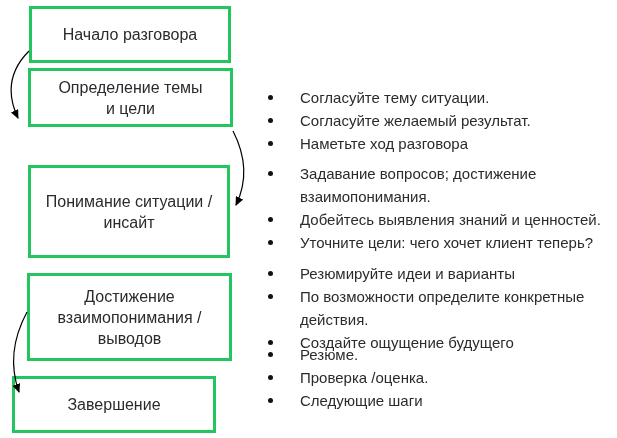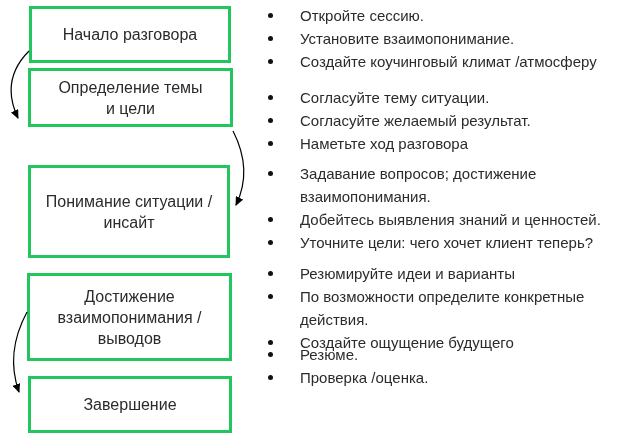--- a/index.html
+++ b/index.html
@@ -27,21 +27,21 @@
     justify-content: center;
     text-align: center;
     font-size: 16px;
     line-height: 21px;
   }
   .stage .label { display: inline-block; }
   .stage-1 { left: 29px; top: 6px;   width: 202px; height: 57px; }
   .stage-2 { left: 28px; top: 68px;  width: 205px; height: 59px; }
   .stage-3 { left: 28px; top: 165px; width: 202px; height: 93px; }
   .stage-4 { left: 27px; top: 273px; width: 205px; height: 88px; }
-  .stage-5 { left: 28px; top: 376px; width: 204px; height: 57px; }
+  .stage-5 { left: 12px; top: 376px; width: 204px; height: 57px; }
   .stage-2 .label { max-width: 145px; }
   .stage-3 .label { max-width: 180px; }
   .stage-4 .label { max-width: 170px; }
   
   .bullets {
     position: absolute;
     left: 266px;
     width: 346px;
     margin: 0;
     padding: 0;
@@ -89,25 +89,20 @@
   <div class="stage stage-3">
     <span class="label">Понимание ситуации / инсайт</span>
   </div>
   <div class="stage stage-4">
     <span class="label">Достижение взаимопонимания / выводов</span>
   </div>
   <div class="stage stage-5">
     <span class="label">Завершение</span>
   </div>
 
-  <ul class="bullets group-1">
-    <li><span class="bullet-dot"></span><span>Откройте сессию.</span></li>
-    <li><span class="bullet-dot"></span><span>Установите взаимопонимание.</span></li>
-    <li><span class="bullet-dot"></span><span>Создайте коучинговый климат /атмосферу</span></li>
-  </ul>
 
   <ul class="bullets group-2">
     <li><span class="bullet-dot"></span><span>Согласуйте тему ситуации.</span></li>
     <li><span class="bullet-dot"></span><span>Согласуйте желаемый результат.</span></li>
     <li><span class="bullet-dot"></span><span>Наметьте ход разговора</span></li>
   </ul>
 
   <ul class="bullets group-3">
     <li><span class="bullet-dot"></span><span>Задавание вопросов; достижение взаимопонимания.</span></li>
     <li><span class="bullet-dot"></span><span>Добейтесь выявления знаний и ценностей.</span></li>
@@ -116,20 +111,21 @@
 
   <ul class="bullets group-4">
     <li><span class="bullet-dot"></span><span>Резюмируйте идеи и варианты</span></li>
     <li><span class="bullet-dot"></span><span>По возможности определите конкретные действия.</span></li>
     <li><span class="bullet-dot"></span><span>Создайте ощущение будущего</span></li>
   </ul>
 
   <ul class="bullets group-5">
     <li><span class="bullet-dot"></span><span>Резюме.</span></li>
     <li><span class="bullet-dot"></span><span>Проверка /оценка.</span></li>
+    <li><span class="bullet-dot"></span><span>Следующие шаги</span></li>
   </ul>
 
   <svg class="arrows" width="617" height="438" viewBox="0 0 617 438">
     <defs>
       <marker id="arrowhead" markerUnits="userSpaceOnUse" markerWidth="10" markerHeight="8" refX="8" refY="4" orient="auto">
         <path d="M0,0 L9,4 L0,8 z" fill="#000000"></path>
       </marker>
     </defs>
     <path d="M 29 51 Q 0 80 18 118" fill="none" stroke="#000000" stroke-width="1.2" marker-end="url(#arrowhead)"></path>
     <path d="M 233 131 Q 253 170 236 205" fill="none" stroke="#000000" stroke-width="1.2" marker-end="url(#arrowhead)"></path>

